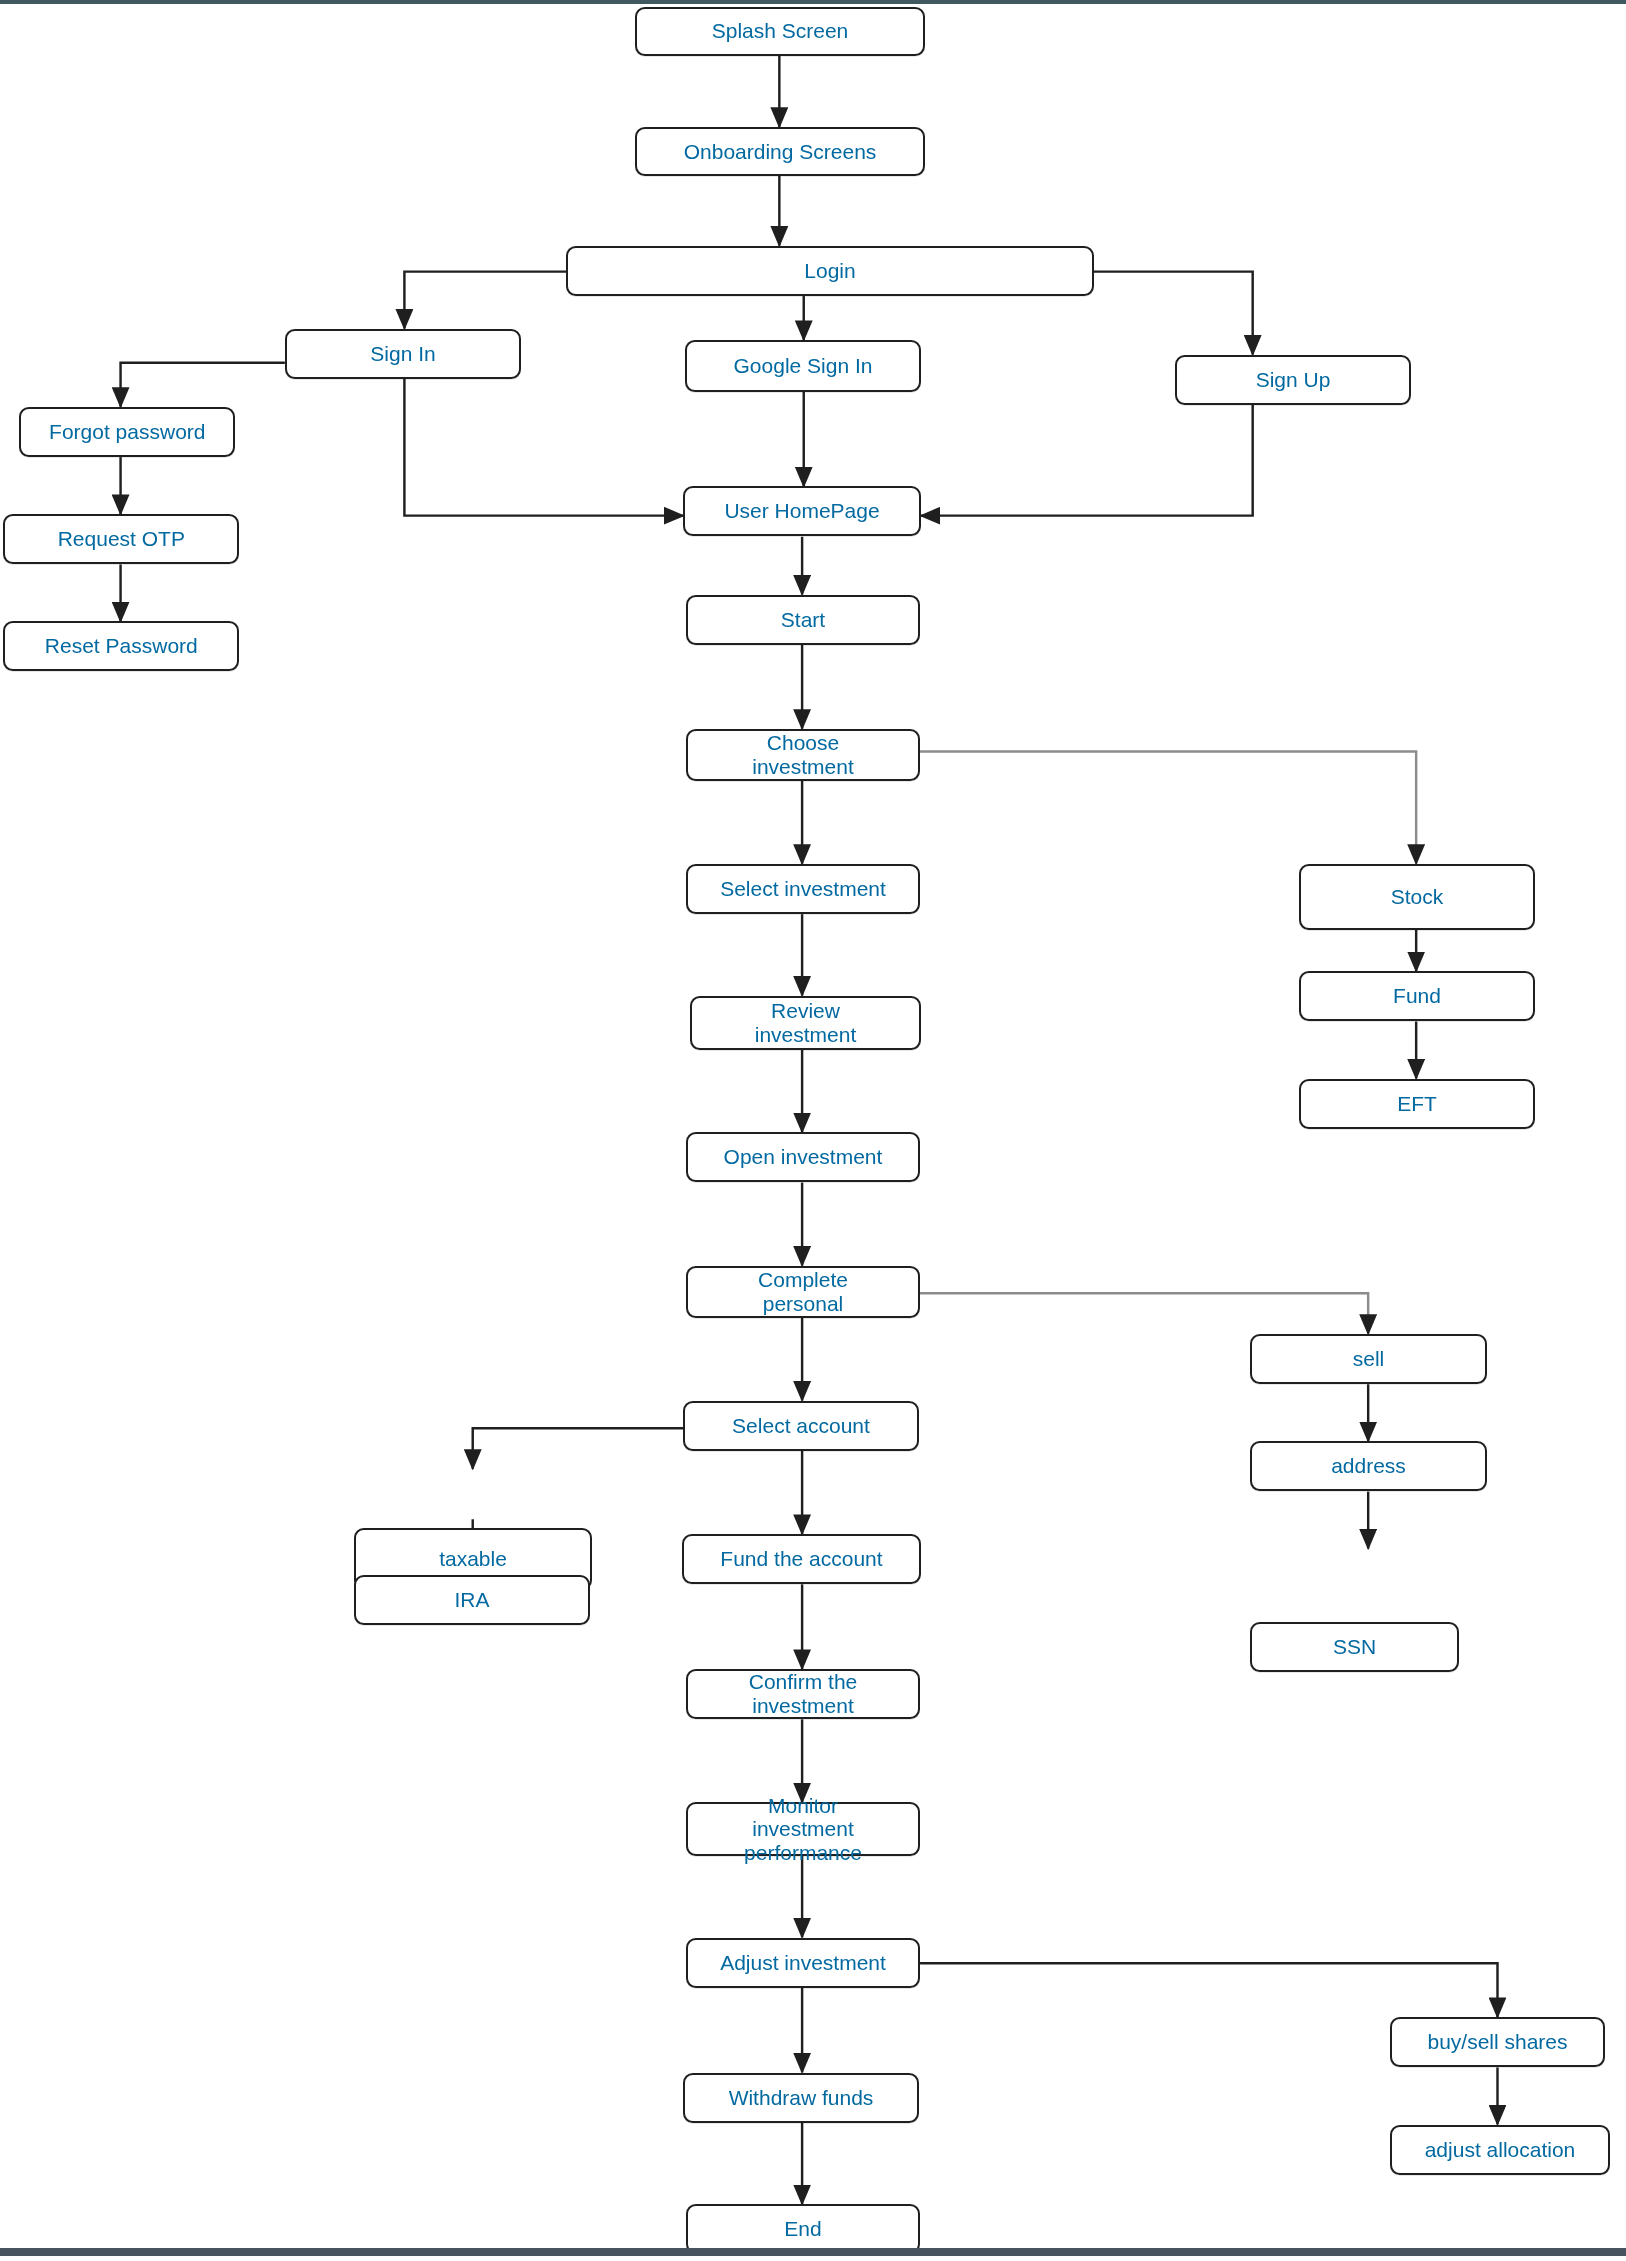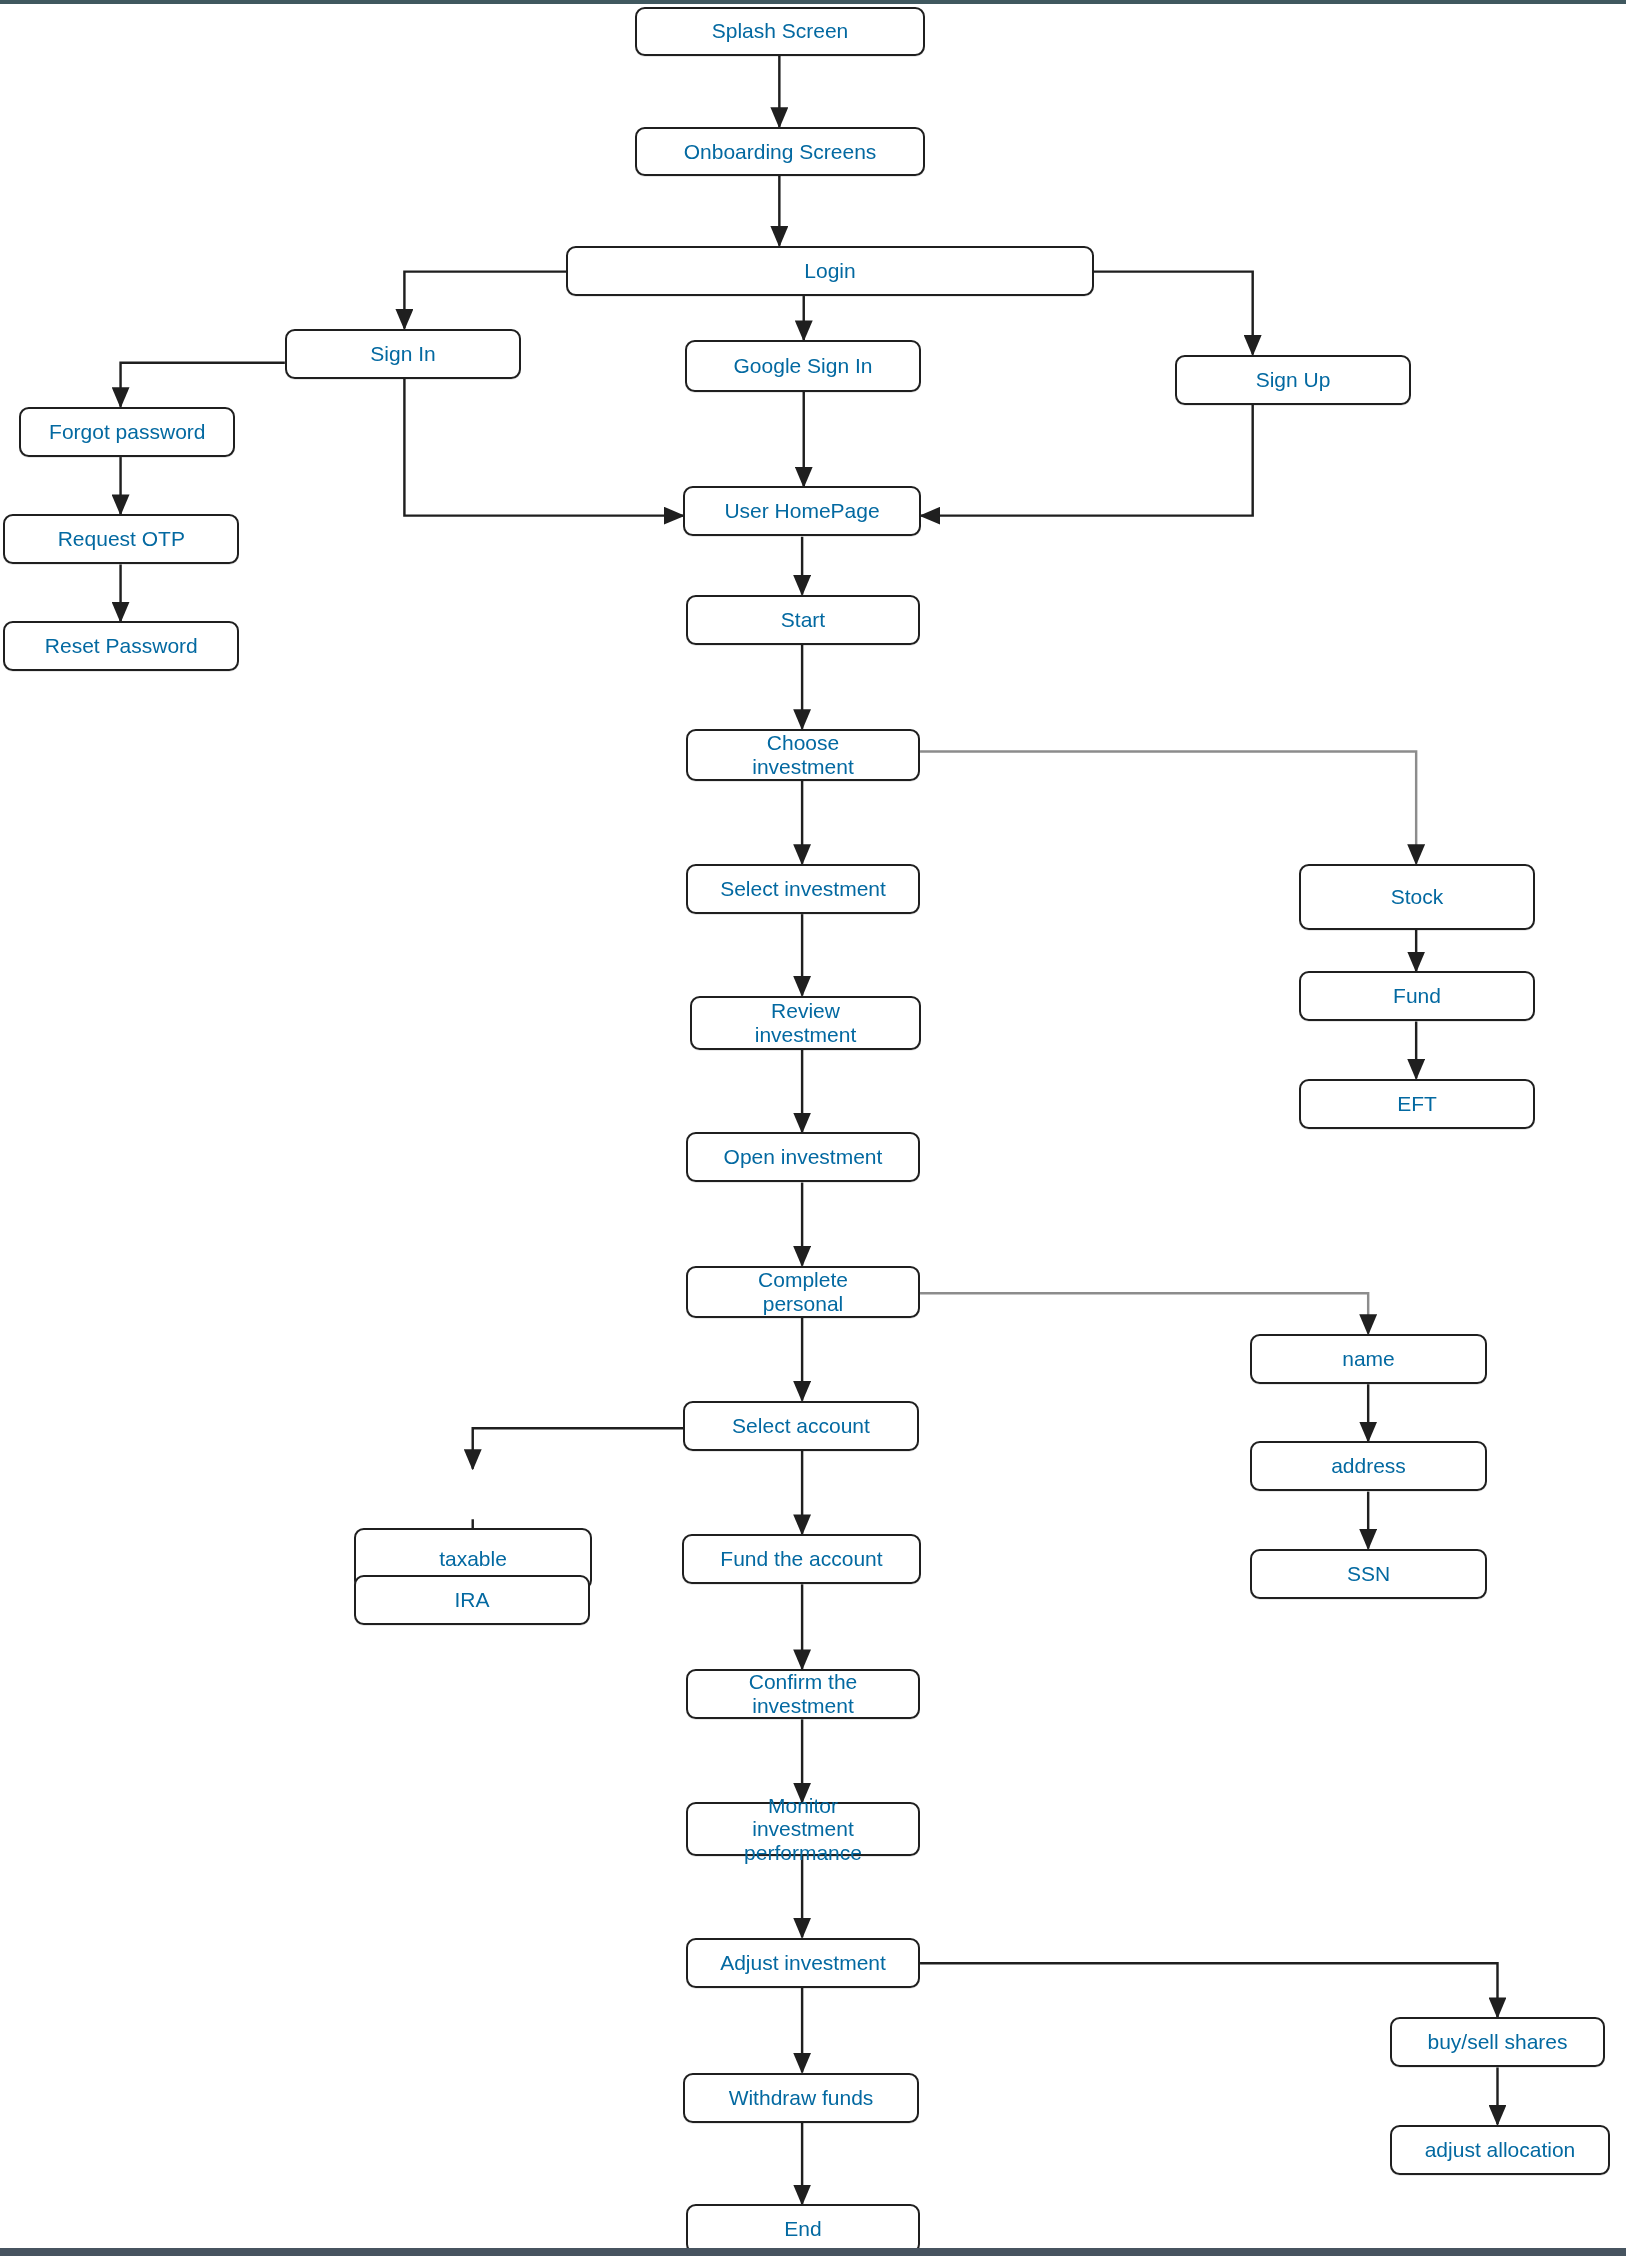--- a/index.html
+++ b/index.html
@@ -116,26 +116,26 @@
 investment</div>
       <div class="flow-node" style="left: 686px; top: 864px; width: 234px; height: 50px;">Select investment</div>
       <div class="flow-node" style="left: 1299px; top: 864px; width: 236px; height: 66px;">Stock</div>
       <div class="flow-node" style="left: 1299px; top: 971px; width: 236px; height: 50px;">Fund</div>
       <div class="flow-node" style="left: 690px; top: 996px; width: 231px; height: 54px;">Review
 investment</div>
       <div class="flow-node" style="left: 1299px; top: 1079px; width: 236px; height: 50px;">EFT</div>
       <div class="flow-node" style="left: 686px; top: 1132px; width: 234px; height: 50px;">Open investment</div>
       <div class="flow-node" style="left: 686px; top: 1266px; width: 234px; height: 52px;">Complete
 personal</div>
-      <div class="flow-node" style="left: 1250px; top: 1334px; width: 237px; height: 50px;">name</div>
+      <div class="flow-node" style="left: 1250px; top: 1334px; width: 237px; height: 50px;">sell</div>
       <div class="flow-node" style="left: 683px; top: 1401px; width: 236px; height: 50px;">Select account</div>
       <div class="flow-node" style="left: 1250px; top: 1441px; width: 237px; height: 50px;">address</div>
       <div class="flow-node" style="left: 354px; top: 1528px; width: 238px; height: 62px;">taxable</div>
       <div class="flow-node" style="left: 682px; top: 1534px; width: 239px; height: 50px;">Fund the account</div>
-      <div class="flow-node" style="left: 1250px; top: 1549px; width: 237px; height: 50px;">SSN</div>
+      <div class="flow-node" style="left: 1250px; top: 1622px; width: 209px; height: 50px;">SSN</div>
       <div class="flow-node" style="left: 354px; top: 1575px; width: 236px; height: 50px;">IRA</div>
       <div class="flow-node" style="left: 686px; top: 1669px; width: 234px; height: 50px;">Confirm the
 investment</div>
       <div class="flow-node" style="left: 686px; top: 1802px; width: 234px; height: 54px;">Monitor
 investment
 performance</div>
       <div class="flow-node" style="left: 686px; top: 1938px; width: 234px; height: 50px;">Adjust investment</div>
       <div class="flow-node" style="left: 1390px; top: 2017px; width: 215px; height: 50px;">buy/sell shares</div>
       <div class="flow-node" style="left: 683px; top: 2073px; width: 236px; height: 50px;">Withdraw funds</div>
       <div class="flow-node" style="left: 1390px; top: 2125px; width: 220px; height: 50px;">adjust allocation</div>

